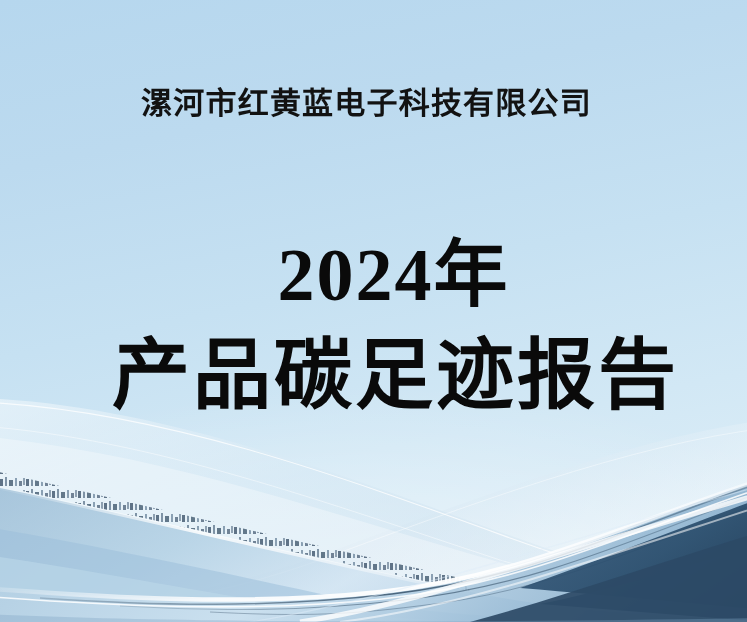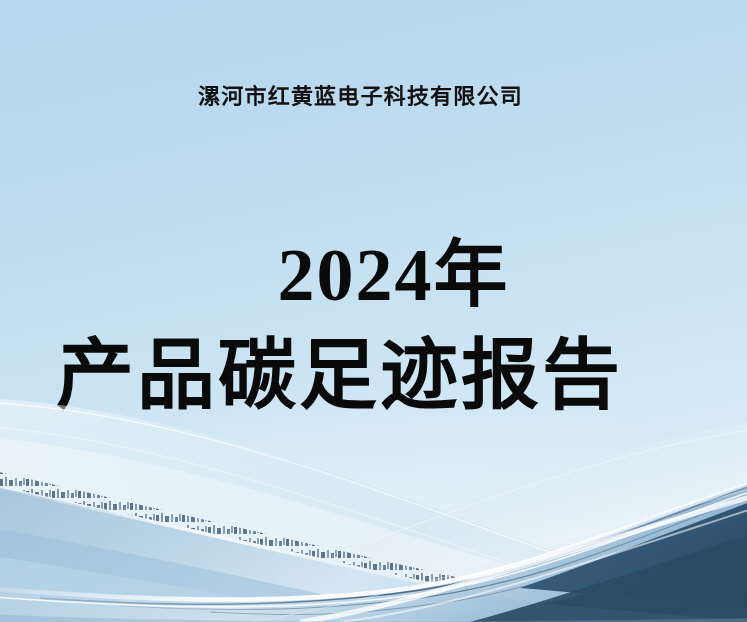--- a/index.html
+++ b/index.html
@@ -18,24 +18,24 @@
     
     background:
       radial-gradient(ellipse 120% 80% at 50% 118%, rgba(255,255,255,0.95) 0%, rgba(255,255,255,0.35) 38%, rgba(255,255,255,0) 70%),
       linear-gradient(168deg, #b6d7ee 0%, #bcdaef 22%, #c6e1f2 46%, #d2e8f5 68%, #dcedf7 86%, #e4f1f9 100%);
   }
 
   
   .company-name {
     position: absolute;
     top: 78px;
-    left: 0;
+    left: 6px;
     width: 721px;
     text-align: center;
-    font-size: 22px;
+    font-size: 31px;
     font-weight: 700;
     letter-spacing: 1.2px;
     color: #121212;
     white-space: nowrap;
   }
 
   .title-year {
     position: absolute;
     top: 214px;
     left: 0;
@@ -48,21 +48,21 @@
     color: #0a0a0a;
     white-space: nowrap;
     padding-left: 20px;
   }
 
   .title-main {
     position: absolute;
     top: 312px;
     left: 0;
     width: 679px;
-    text-align: center;
+    text-align: right;
     font-family: "Liberation Serif", "DejaVu Serif", serif;
     font-size: 78px;
     font-weight: 700;
     letter-spacing: 3px;
     color: #0a0a0a;
     white-space: nowrap;
   }
 
   
   #ribbon-art {

